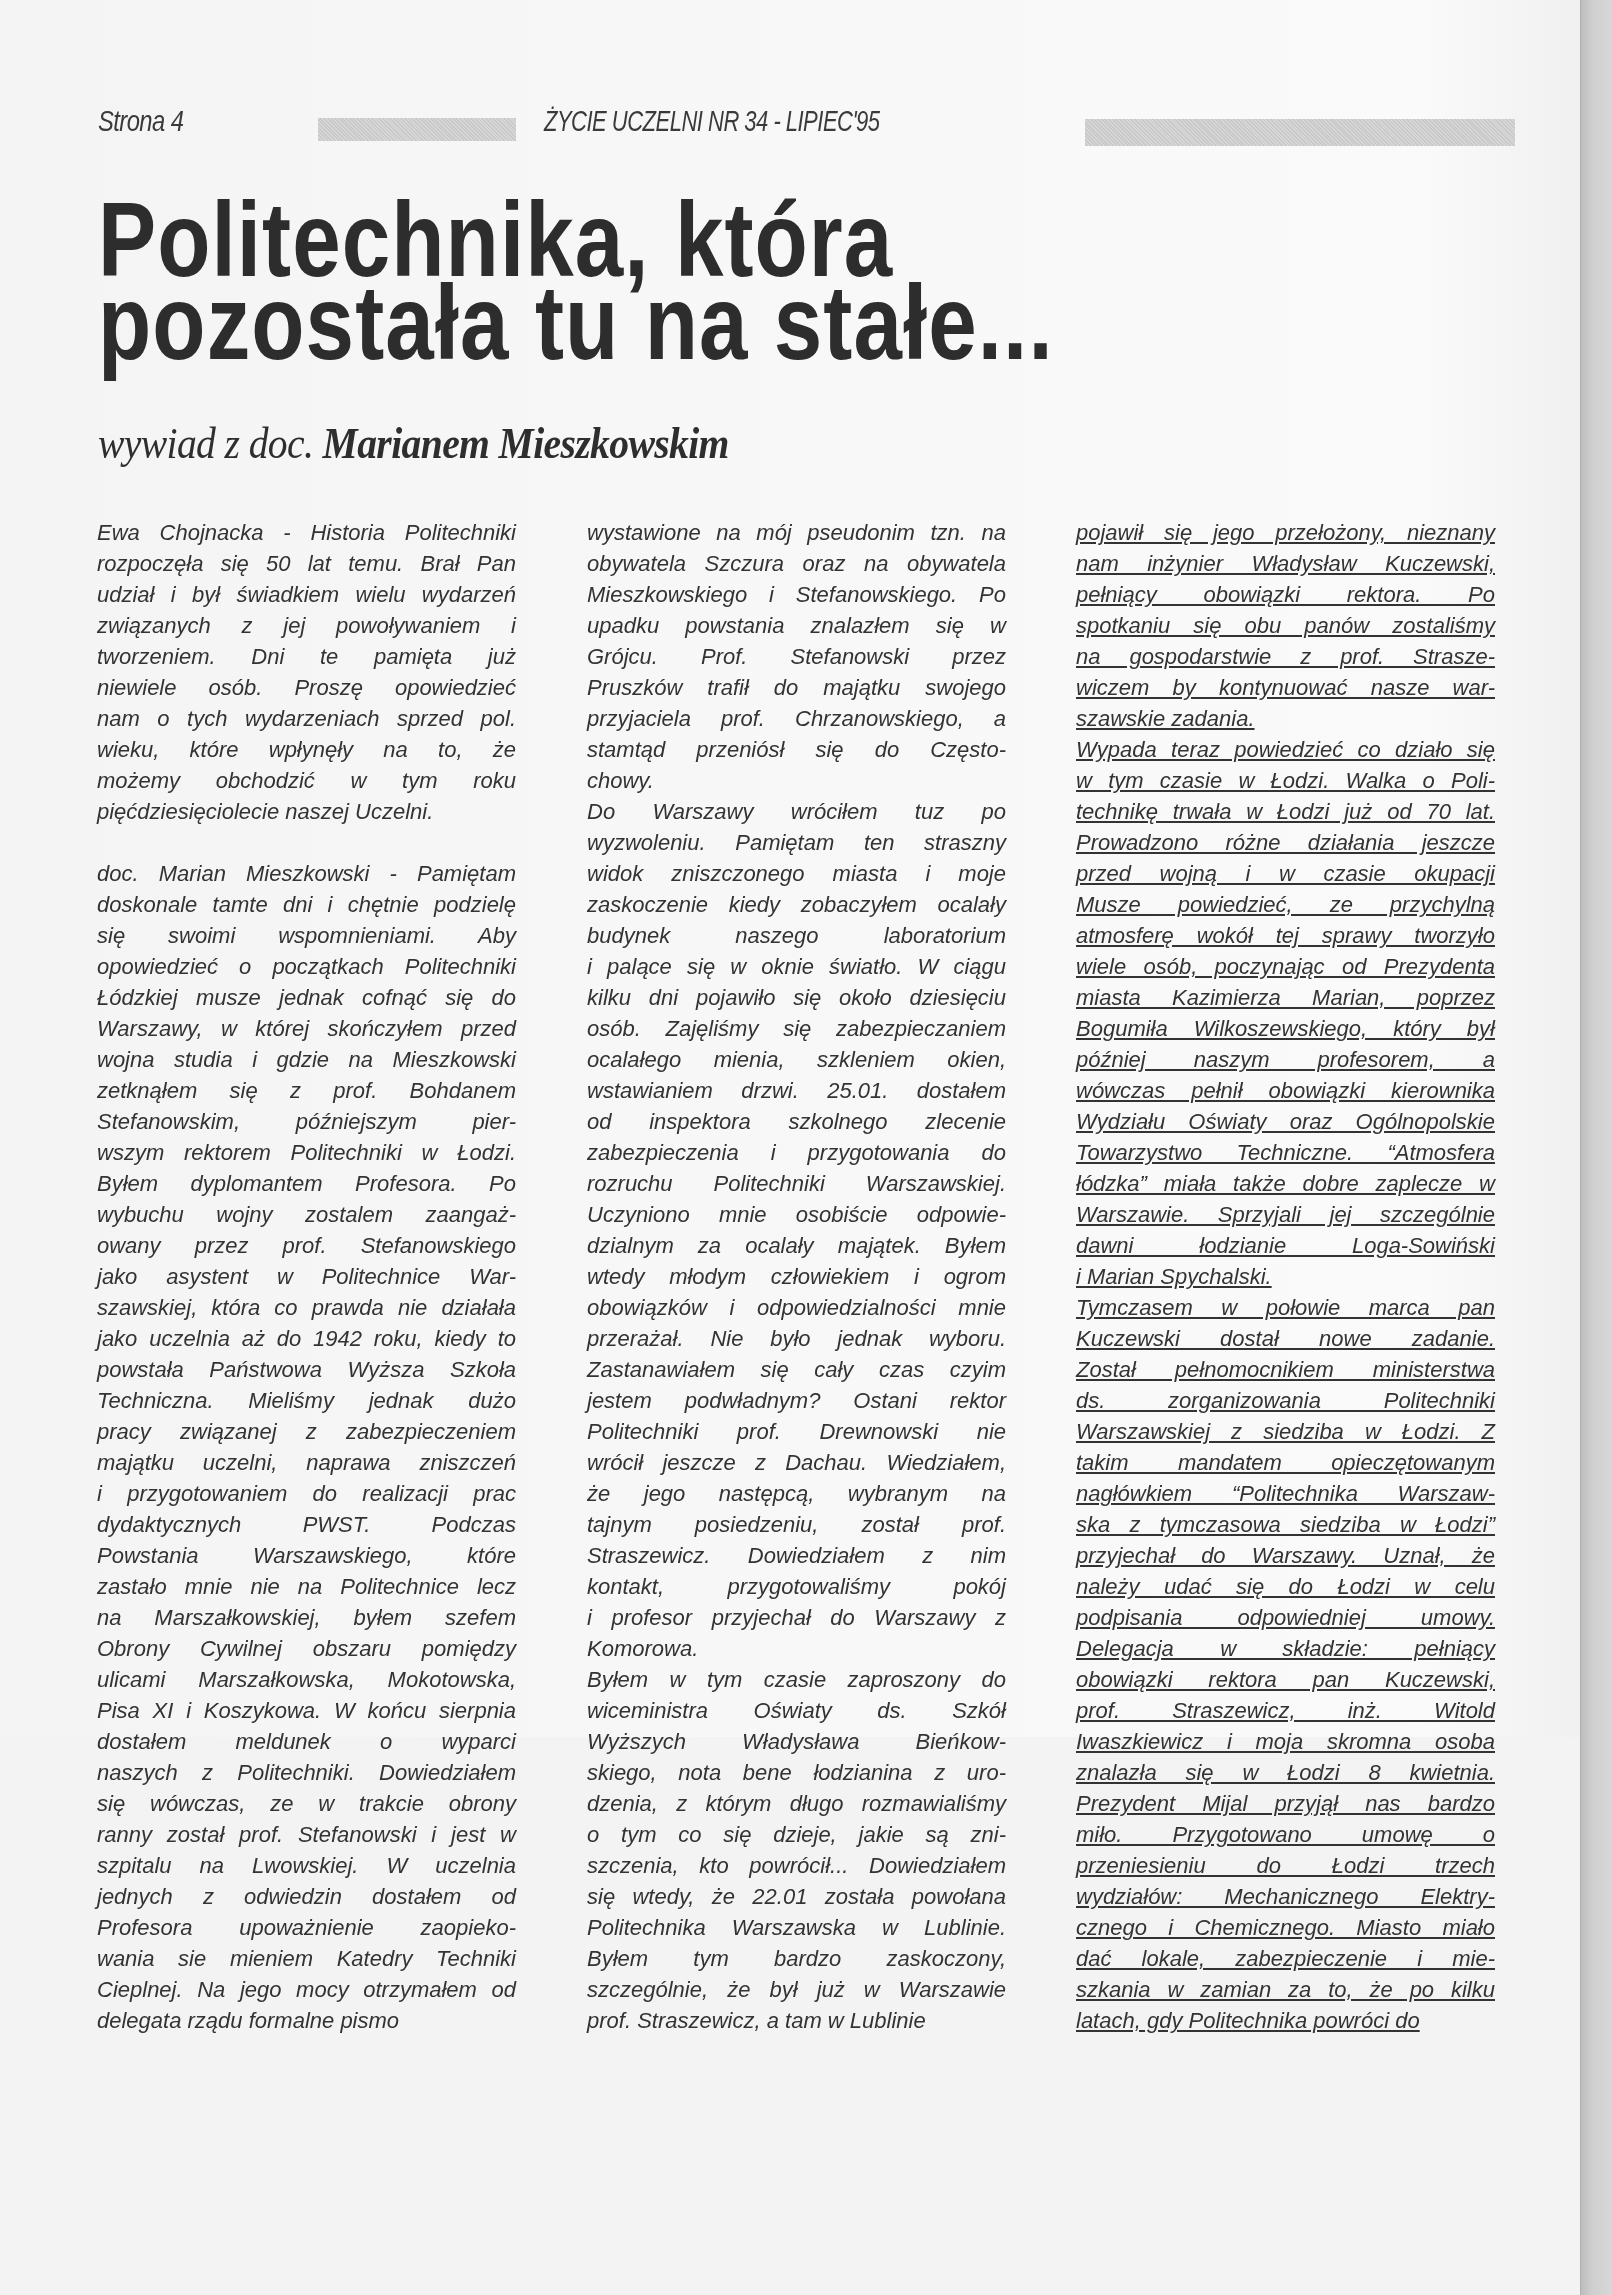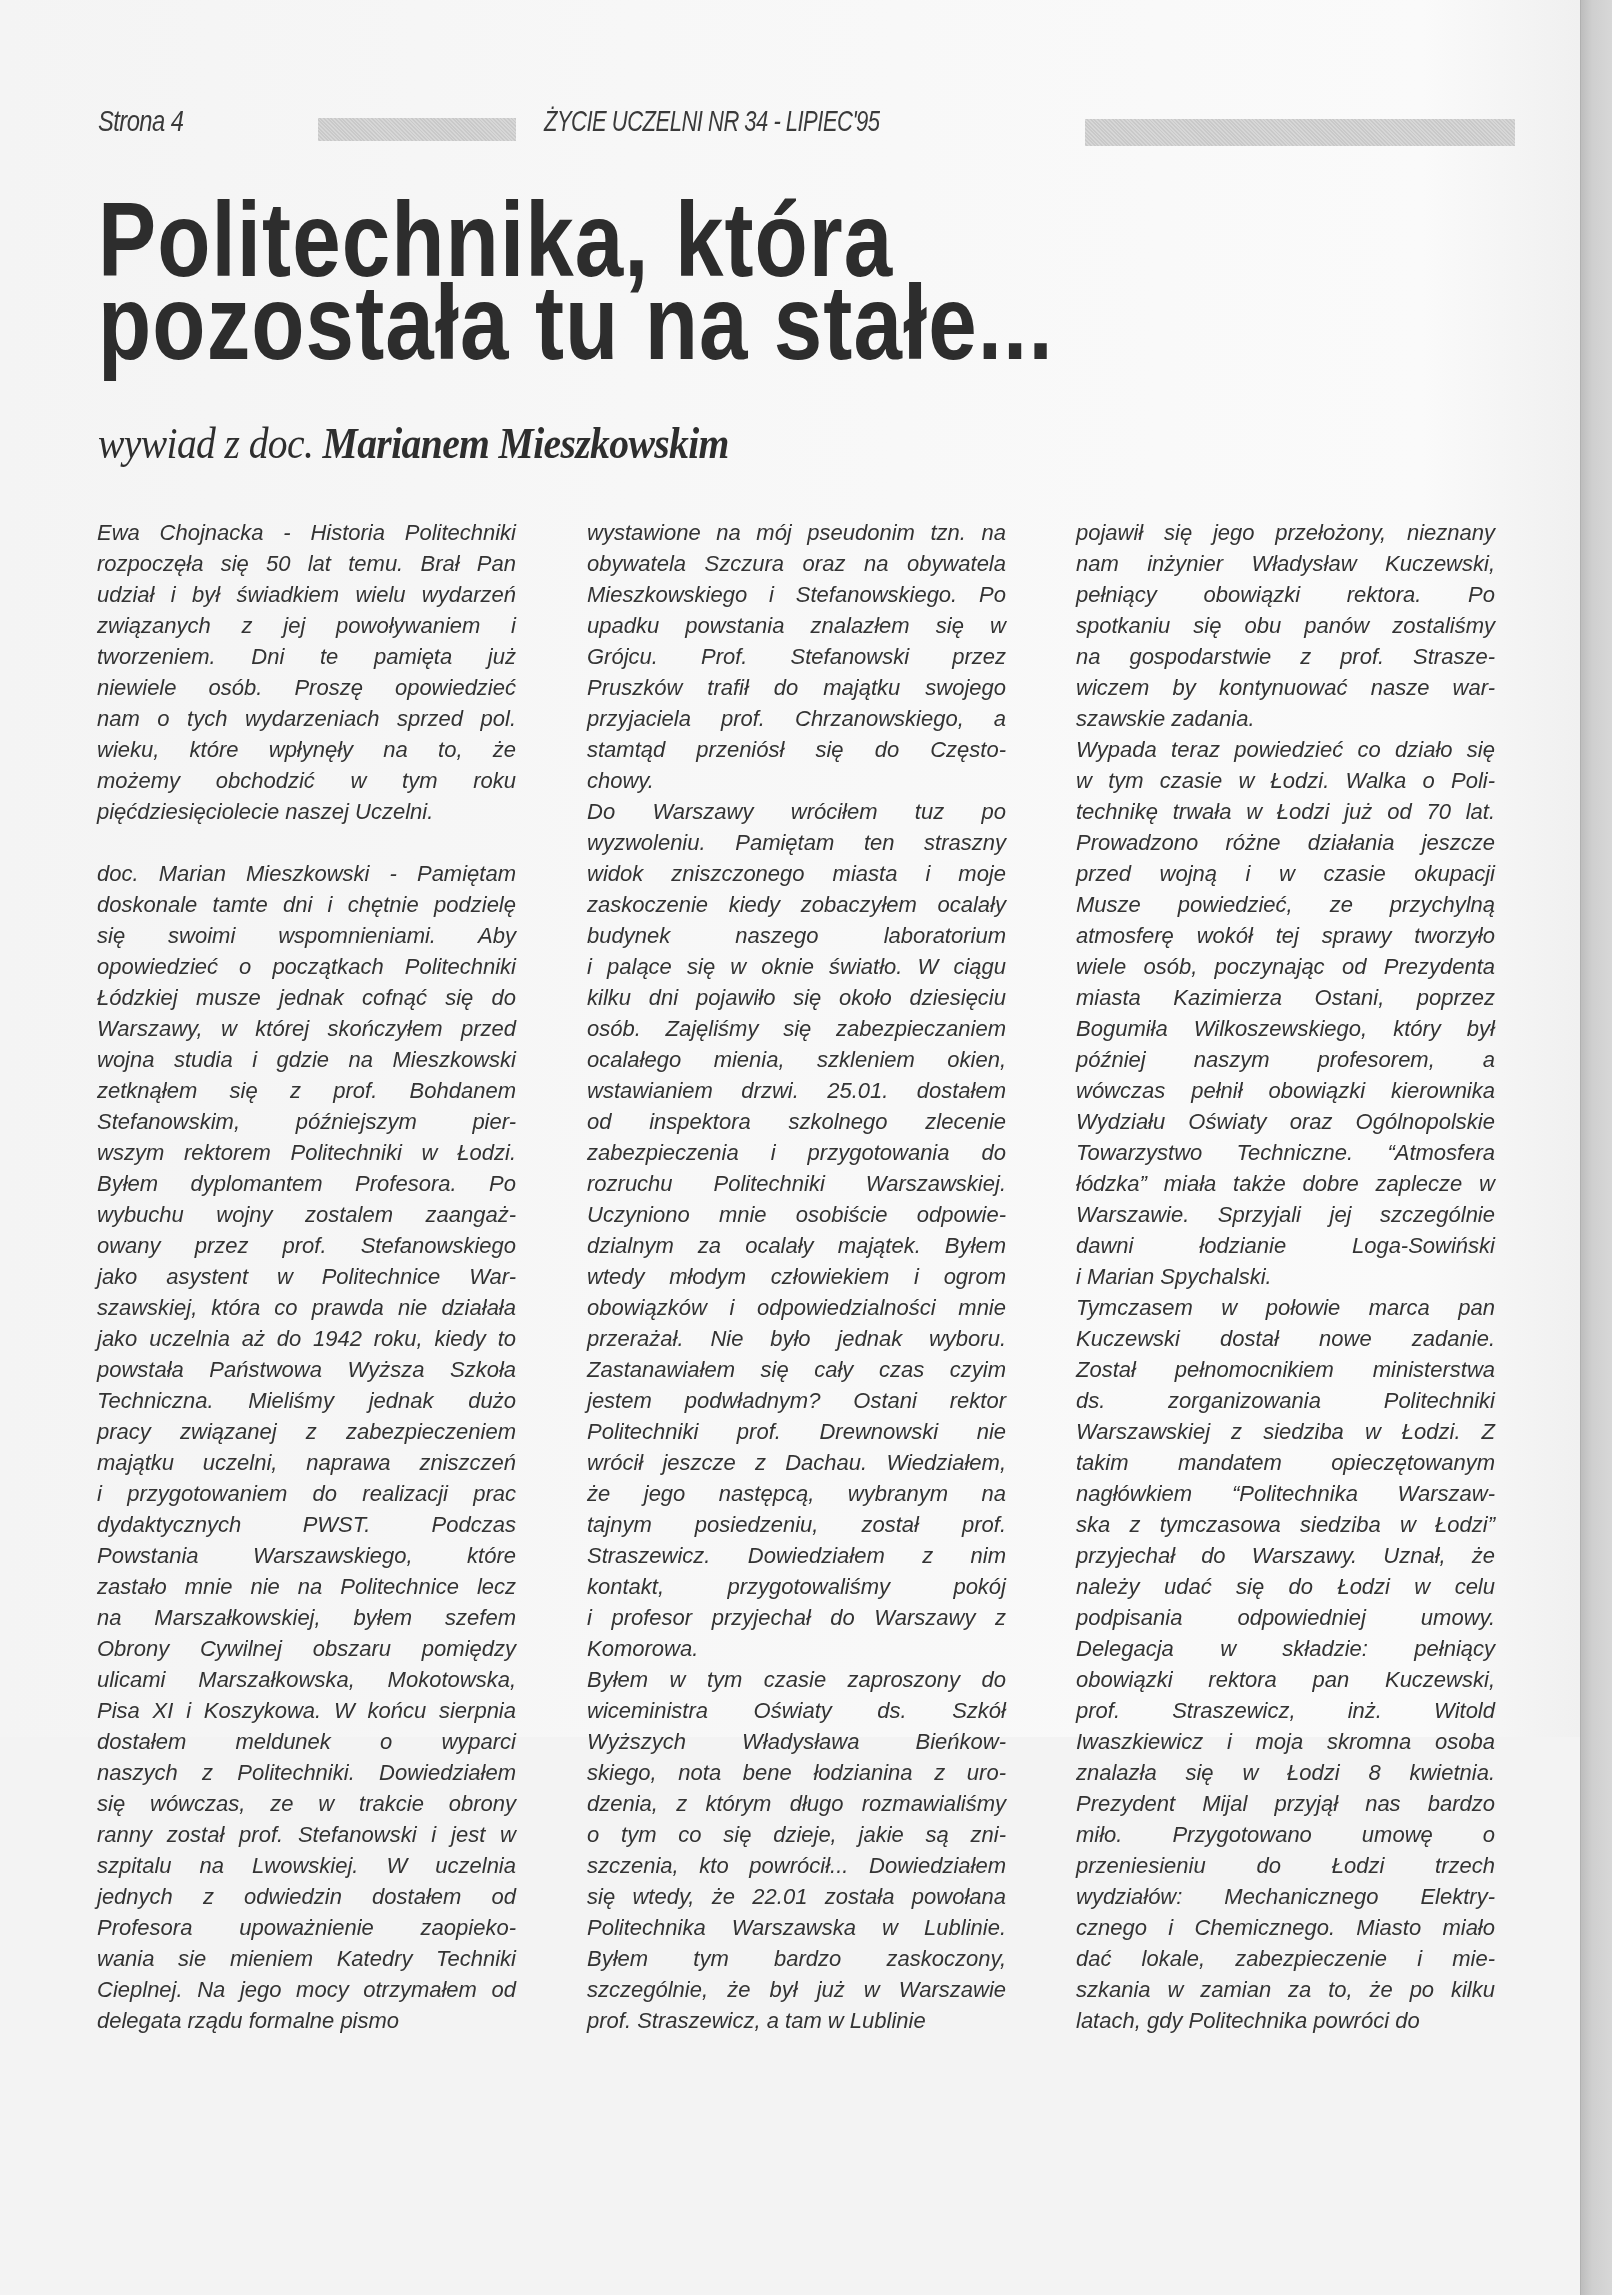--- a/index.html
+++ b/index.html
@@ -51,21 +51,21 @@
 
   .col {
     position: absolute; top: 490px; width: 419px;
     font-style: italic; font-size: 22px; line-height: 31px;
     color: #333; text-align: justify; text-align-last: left;
     font-family: "Liberation Sans", sans-serif;
     margin-top: 27px;
   }
   .col-1 { left: 97px; }
   .col-2 { left: 587px; }
-  .col-3 { left: 1076px; }
+  .col-3 { left: 1076px; text-decoration: underline; }
   .col .line { display: block; text-align: justify; text-align-last: justify; white-space: nowrap; height: 31px; }
   .col .line.last { text-align-last: left; }
   .col .gap { display: block; height: 31px; }
 </style>
 </head>
 <body>
 
 <div class="page">
   <span class="hdr-text hdr-page">Strona 4</span>
   <div class="hdr-bar hdr-bar-1"></div>
@@ -205,21 +205,21 @@
       </div>
       <div>
         <span class="line">Wypada teraz powiedzieć co działo się</span>
         <span class="line">w tym czasie w Łodzi. Walka o Poli-</span>
         <span class="line">technikę trwała w Łodzi już od 70 lat.</span>
         <span class="line">Prowadzono różne działania jeszcze</span>
         <span class="line">przed wojną i w czasie okupacji</span>
         <span class="line">Musze powiedzieć, ze przychylną</span>
         <span class="line">atmosferę wokół tej sprawy tworzyło</span>
         <span class="line">wiele osób, poczynając od Prezydenta</span>
-        <span class="line">miasta Kazimierza Ostani, poprzez</span>
+        <span class="line">miasta Kazimierza Marian, poprzez</span>
         <span class="line">Bogumiła Wilkoszewskiego, który był</span>
         <span class="line">później naszym profesorem, a</span>
         <span class="line">wówczas pełnił obowiązki kierownika</span>
         <span class="line">Wydziału Oświaty oraz Ogólnopolskie</span>
         <span class="line">Towarzystwo Techniczne. “Atmosfera</span>
         <span class="line">łódzka” miała także dobre zaplecze w</span>
         <span class="line">Warszawie. Sprzyjali jej szczególnie</span>
         <span class="line">dawni łodzianie Loga-Sowiński</span>
         <span class="line last">i Marian Spychalski.</span>
       </div>

